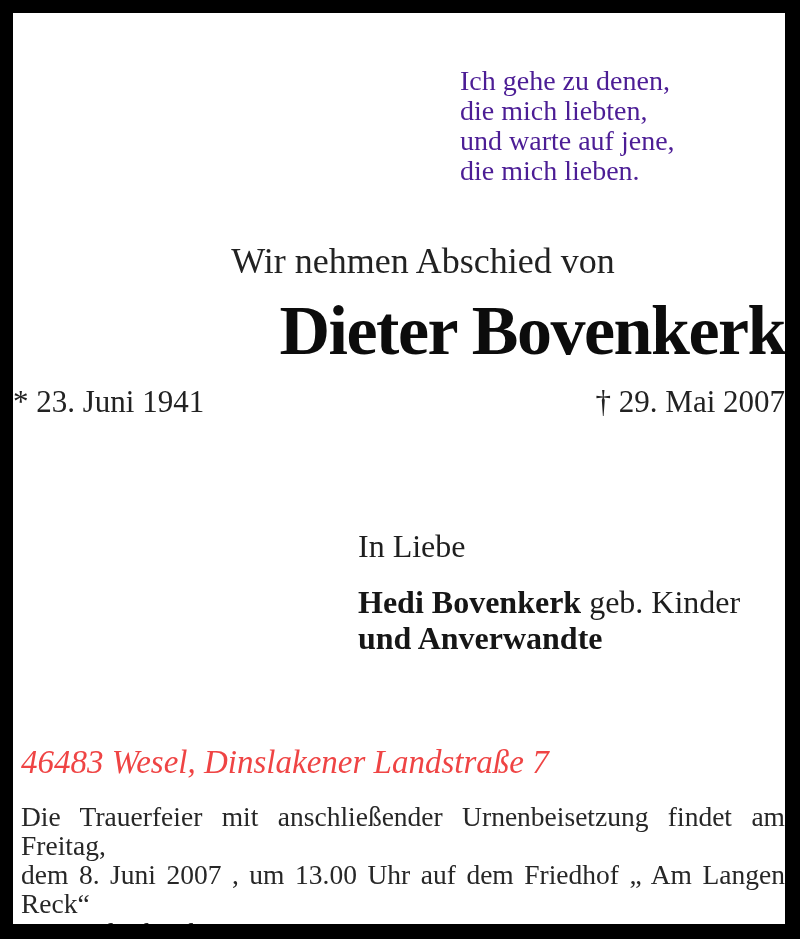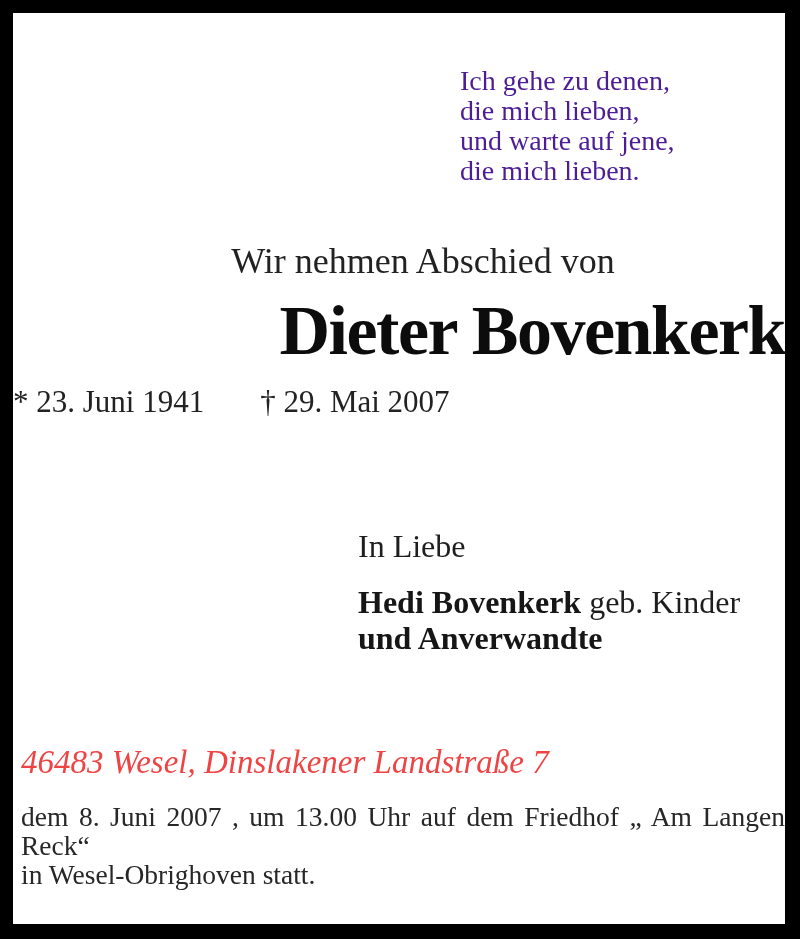--- a/index.html
+++ b/index.html
@@ -54,21 +54,21 @@
     letter-spacing: -1.5px;
     color: #0c0c0c;
   }
 
   .dates {
     position: absolute;
     left: 0;
     top: 373px;
     width: 100%;
     display: flex;
-    justify-content: flex-start;
+    justify-content: space-between;
     gap: 56px;
     font-size: 31px;
     line-height: 1;
     color: #222222;
   }
 
   .love-block {
     position: absolute;
     left: 345px;
     top: 517px;
@@ -117,21 +117,21 @@
     text-align: left;
   }
 </style>
 </head>
 <body>
 
 <div class="notice">
 
   <div class="epigraph">
     <div>Ich gehe zu denen,</div>
-    <div>die mich lieben,</div>
+    <div>die mich liebten,</div>
     <div>und warte auf jene,</div>
     <div>die mich lieben.</div>
   </div>
 
   <div class="intro">Wir nehmen Abschied von</div>
 
   <div class="deceased-name">Dieter Bovenkerk</div>
 
   <div class="dates">
     <span>* 23. Juni 1941</span>
@@ -142,17 +142,18 @@
     <div class="closing">In Liebe</div>
     <div class="mourners">
       <div><span>Hedi Bovenkerk</span><span class="normal"> geb. Kinder</span></div>
       <div>und Anverwandte</div>
     </div>
   </div>
 
   <div class="address">46483 Wesel, Dinslakener Landstraße 7</div>
 
   <div class="funeral">
+    <div class="just">Die Trauerfeier mit anschließender Urnenbeisetzung findet am Freitag,</div>
     <div class="just">dem 8. Juni 2007 , um 13.00 Uhr auf dem Friedhof „ Am Langen Reck“</div>
     <div class="last">in Wesel-Obrighoven statt.</div>
   </div>
 
 </div>
 
 </body></html>

